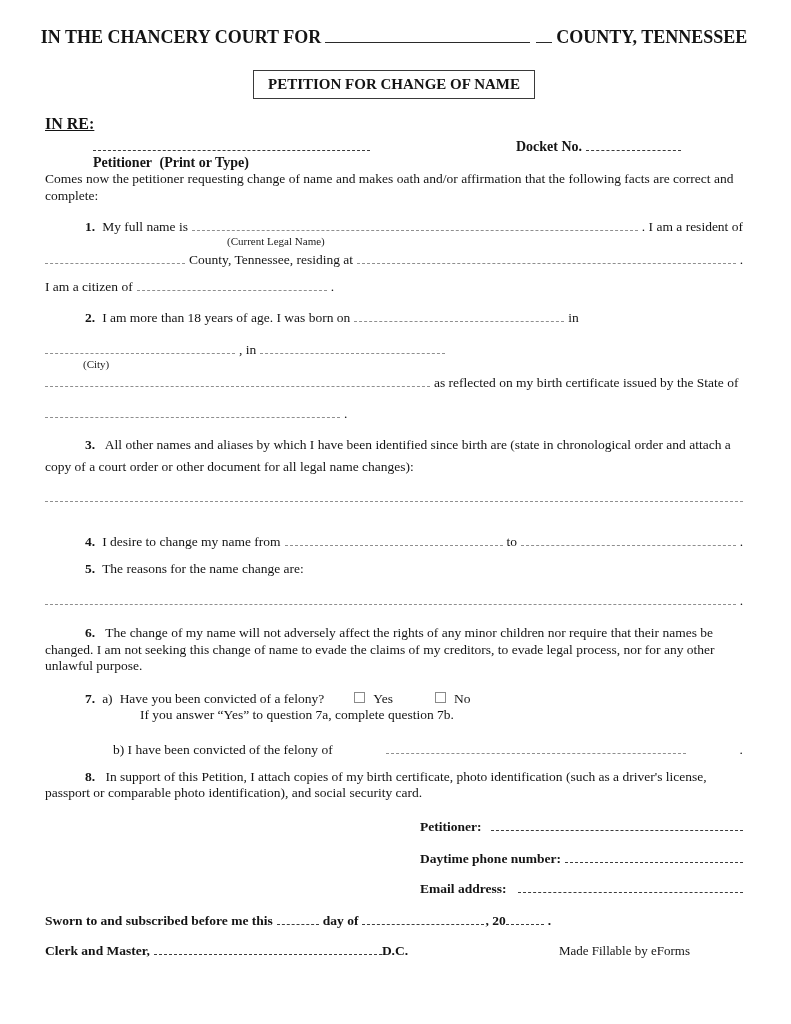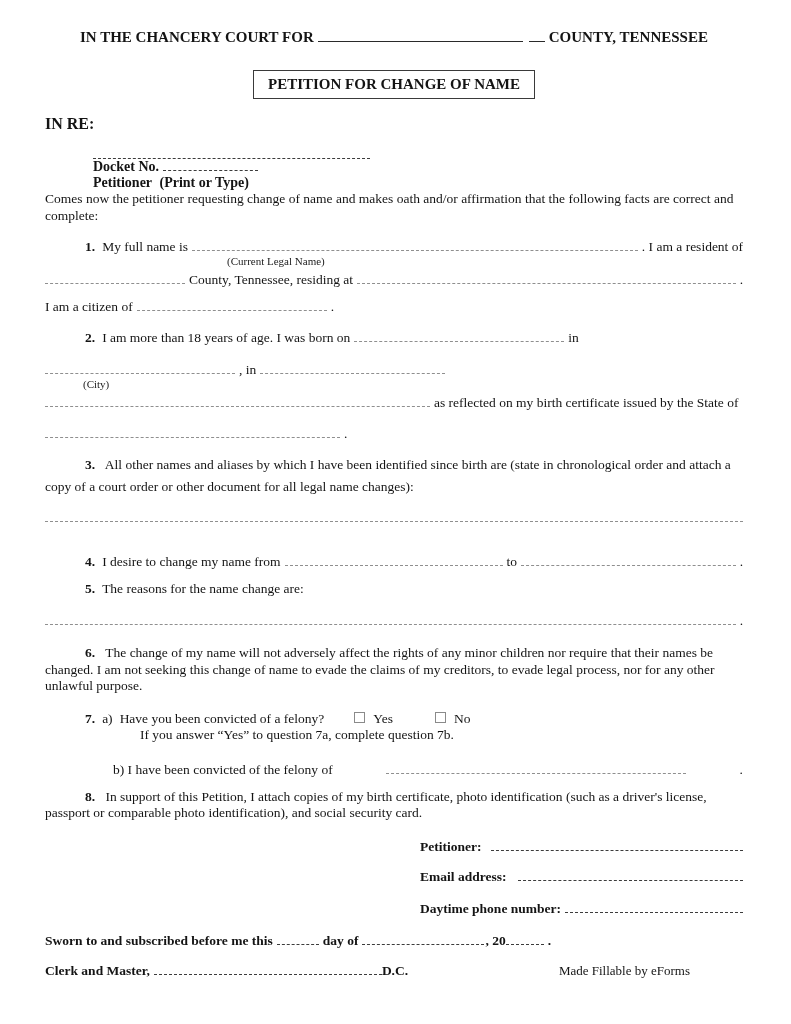--- a/index.html
+++ b/index.html
@@ -31,31 +31,31 @@
     display:inline-block;
     width:9px; height:9px;
     border:1px solid #8a8a8a;
     margin:0 8px -1px 0;
     flex:0 0 auto;
     background:#fff;
   }
   
   .court-header {
     display:flex; align-items:baseline; justify-content:center;
-    font-size:15px; font-weight:bold; line-height:18px; white-space:nowrap;
+    font-size:18px; font-weight:bold; line-height:18px; white-space:nowrap;
   }
   .title-box {
     width:fit-content;
     margin:24px auto 0 auto;
     border:1.6px solid #3a3a3a;
     padding:4px 14px 5px 14px;
     font-size:15px; font-weight:bold; line-height:18px;
   }
-  .inre { margin-top:16px; font-size:16px; font-weight:bold; line-height:18px; }
-  .caption-row { margin-top:12px; justify-content:space-between;flex-direction:column; }
+  .inre { margin-top:16px; font-size:16px; font-weight:bold; line-height:18px;text-decoration:underline; }
+  .caption-row { margin-top:4px; justify-content:space-between; }
   .caption-left { margin-left:48px; }
   .docket-group { display:flex; align-items:baseline; margin-right:58px; font-size:14px; }
   .pet-label { margin-left:48px; line-height:16px; }
   .pet-label .main { font-size:14px; }
   .pet-label .note { font-size:14px; margin-left:4px; }
   p.para { margin:0; line-height:16.5px; }
   .intro { margin-top:14px; }
   .indent { text-indent:40px; }
   .small-note { font-size:11px; line-height:13px; color:#222; }
   .mt { margin-top:13px; }
@@ -185,27 +185,27 @@
   <p class="para indent" style="margin-top:11px;">
     <span class="b num">8.</span>
     <span>In support of this Petition, I attach copies of my birth certificate, photo identification (such as a driver's license, passport or comparable photo identification), and social security card.</span>
   </p>
 
 
   <div class="row sig-row" style="margin-top:15px;">
     <span class="b">Petitioner:</span>
     <span class="fill dark grow" style="margin-left:10px; margin-right:0;"></span>
   </div>
+  <div class="row sig-row" style="margin-top:14px;">
+    <span class="b">Daytime phone number:</span>
+    <span class="fill dark grow" style="margin-right:0;"></span>
+  </div>
   <div class="row sig-row" style="margin-top:12px;">
     <span class="b">Email address:</span>
     <span class="fill dark grow" style="margin-left:12px; margin-right:0;"></span>
-  </div>
-  <div class="row sig-row" style="margin-top:14px;">
-    <span class="b">Daytime phone number:</span>
-    <span class="fill dark grow" style="margin-right:0;"></span>
   </div>
 
   <div class="row" style="margin-top:14px;">
     <span class="b">Sworn to and subscribed before me this</span>
     <span class="fill dark" style="width:42px;"></span>
     <span class="b">day of</span>
     <span class="fill dark" style="width:122px;"></span>
     <span class="b" style="margin-left:-3px;">, 20</span>
     <span class="fill dark" style="width:38px; margin-left:0;"></span>
     <span class="b">.</span>

